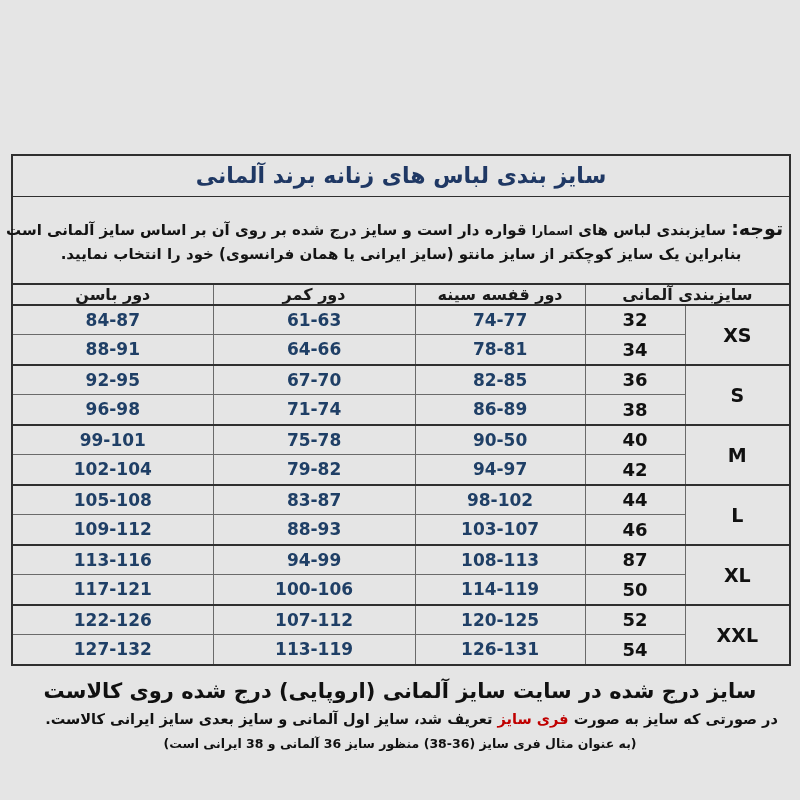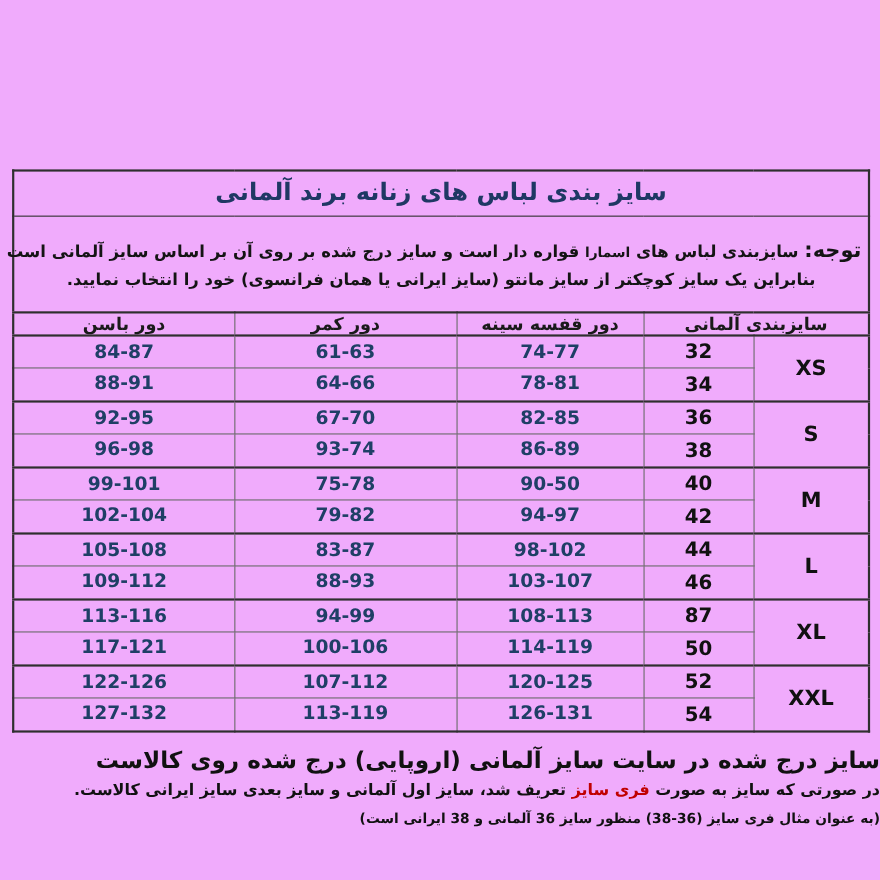--- a/index.html
+++ b/index.html
@@ -3,21 +3,21 @@
 <meta charset="utf-8">
 <style>
   * { margin: 0; padding: 0; box-sizing: border-box; }
   html, body { background: #ffffff; }
   body {
     width: 800px; height: 800px;
     font-family: "DejaVu Sans", sans-serif;
     position: relative;
     overflow: hidden;
   }
-  .canvas { position: absolute; inset: 0; background: #f0abfc; }
+  .canvas { position: absolute; inset: 0; background: #e5e5e5; }
 
   table.size-table {
     position: absolute;
     top: 154px; left: 11px;
     width: 778px;
     border-collapse: collapse;
     table-layout: fixed;
     direction: rtl;
   }
   table.size-table td, table.size-table th {
@@ -69,20 +69,21 @@
   td.letter-cell {
     color: #111111;
     font-size: 19px;
     font-weight: bold;
     margin-top: 36px;
   }
 
   .footer {
     position: absolute;
     top: 679px; left: 0; right: 0;
+    text-align: center;
     color: #111111;
   }
   .footer-line1 { font-size: 21px; font-weight: bold; }
   .footer-line2 { margin-top: 8px; font-size: 14.5px; font-weight: bold; padding-left: 23px; }
   .footer-line2 .red { color: #c00000; }
   .footer-line3 { margin-top: 9px; font-size: 12.5px; font-weight: bold; }
 </style>
 </head>
 <body>
 
@@ -130,21 +131,21 @@
         <tr class="data-row group-start">
           <td class="letter-cell" rowspan="2">S</td>
           <td class="german-cell">36</td>
           <td class="measure-cell">82-85</td>
           <td class="measure-cell">67-70</td>
           <td class="measure-cell">92-95</td>
         </tr>
         <tr class="data-row">
           <td class="german-cell">38</td>
           <td class="measure-cell">86-89</td>
-          <td class="measure-cell">93-74</td>
+          <td class="measure-cell">71-74</td>
           <td class="measure-cell">96-98</td>
         </tr>
         <tr class="data-row group-start">
           <td class="letter-cell" rowspan="2">M</td>
           <td class="german-cell">40</td>
           <td class="measure-cell">90-50</td>
           <td class="measure-cell">75-78</td>
           <td class="measure-cell">99-101</td>
         </tr>
         <tr class="data-row">

